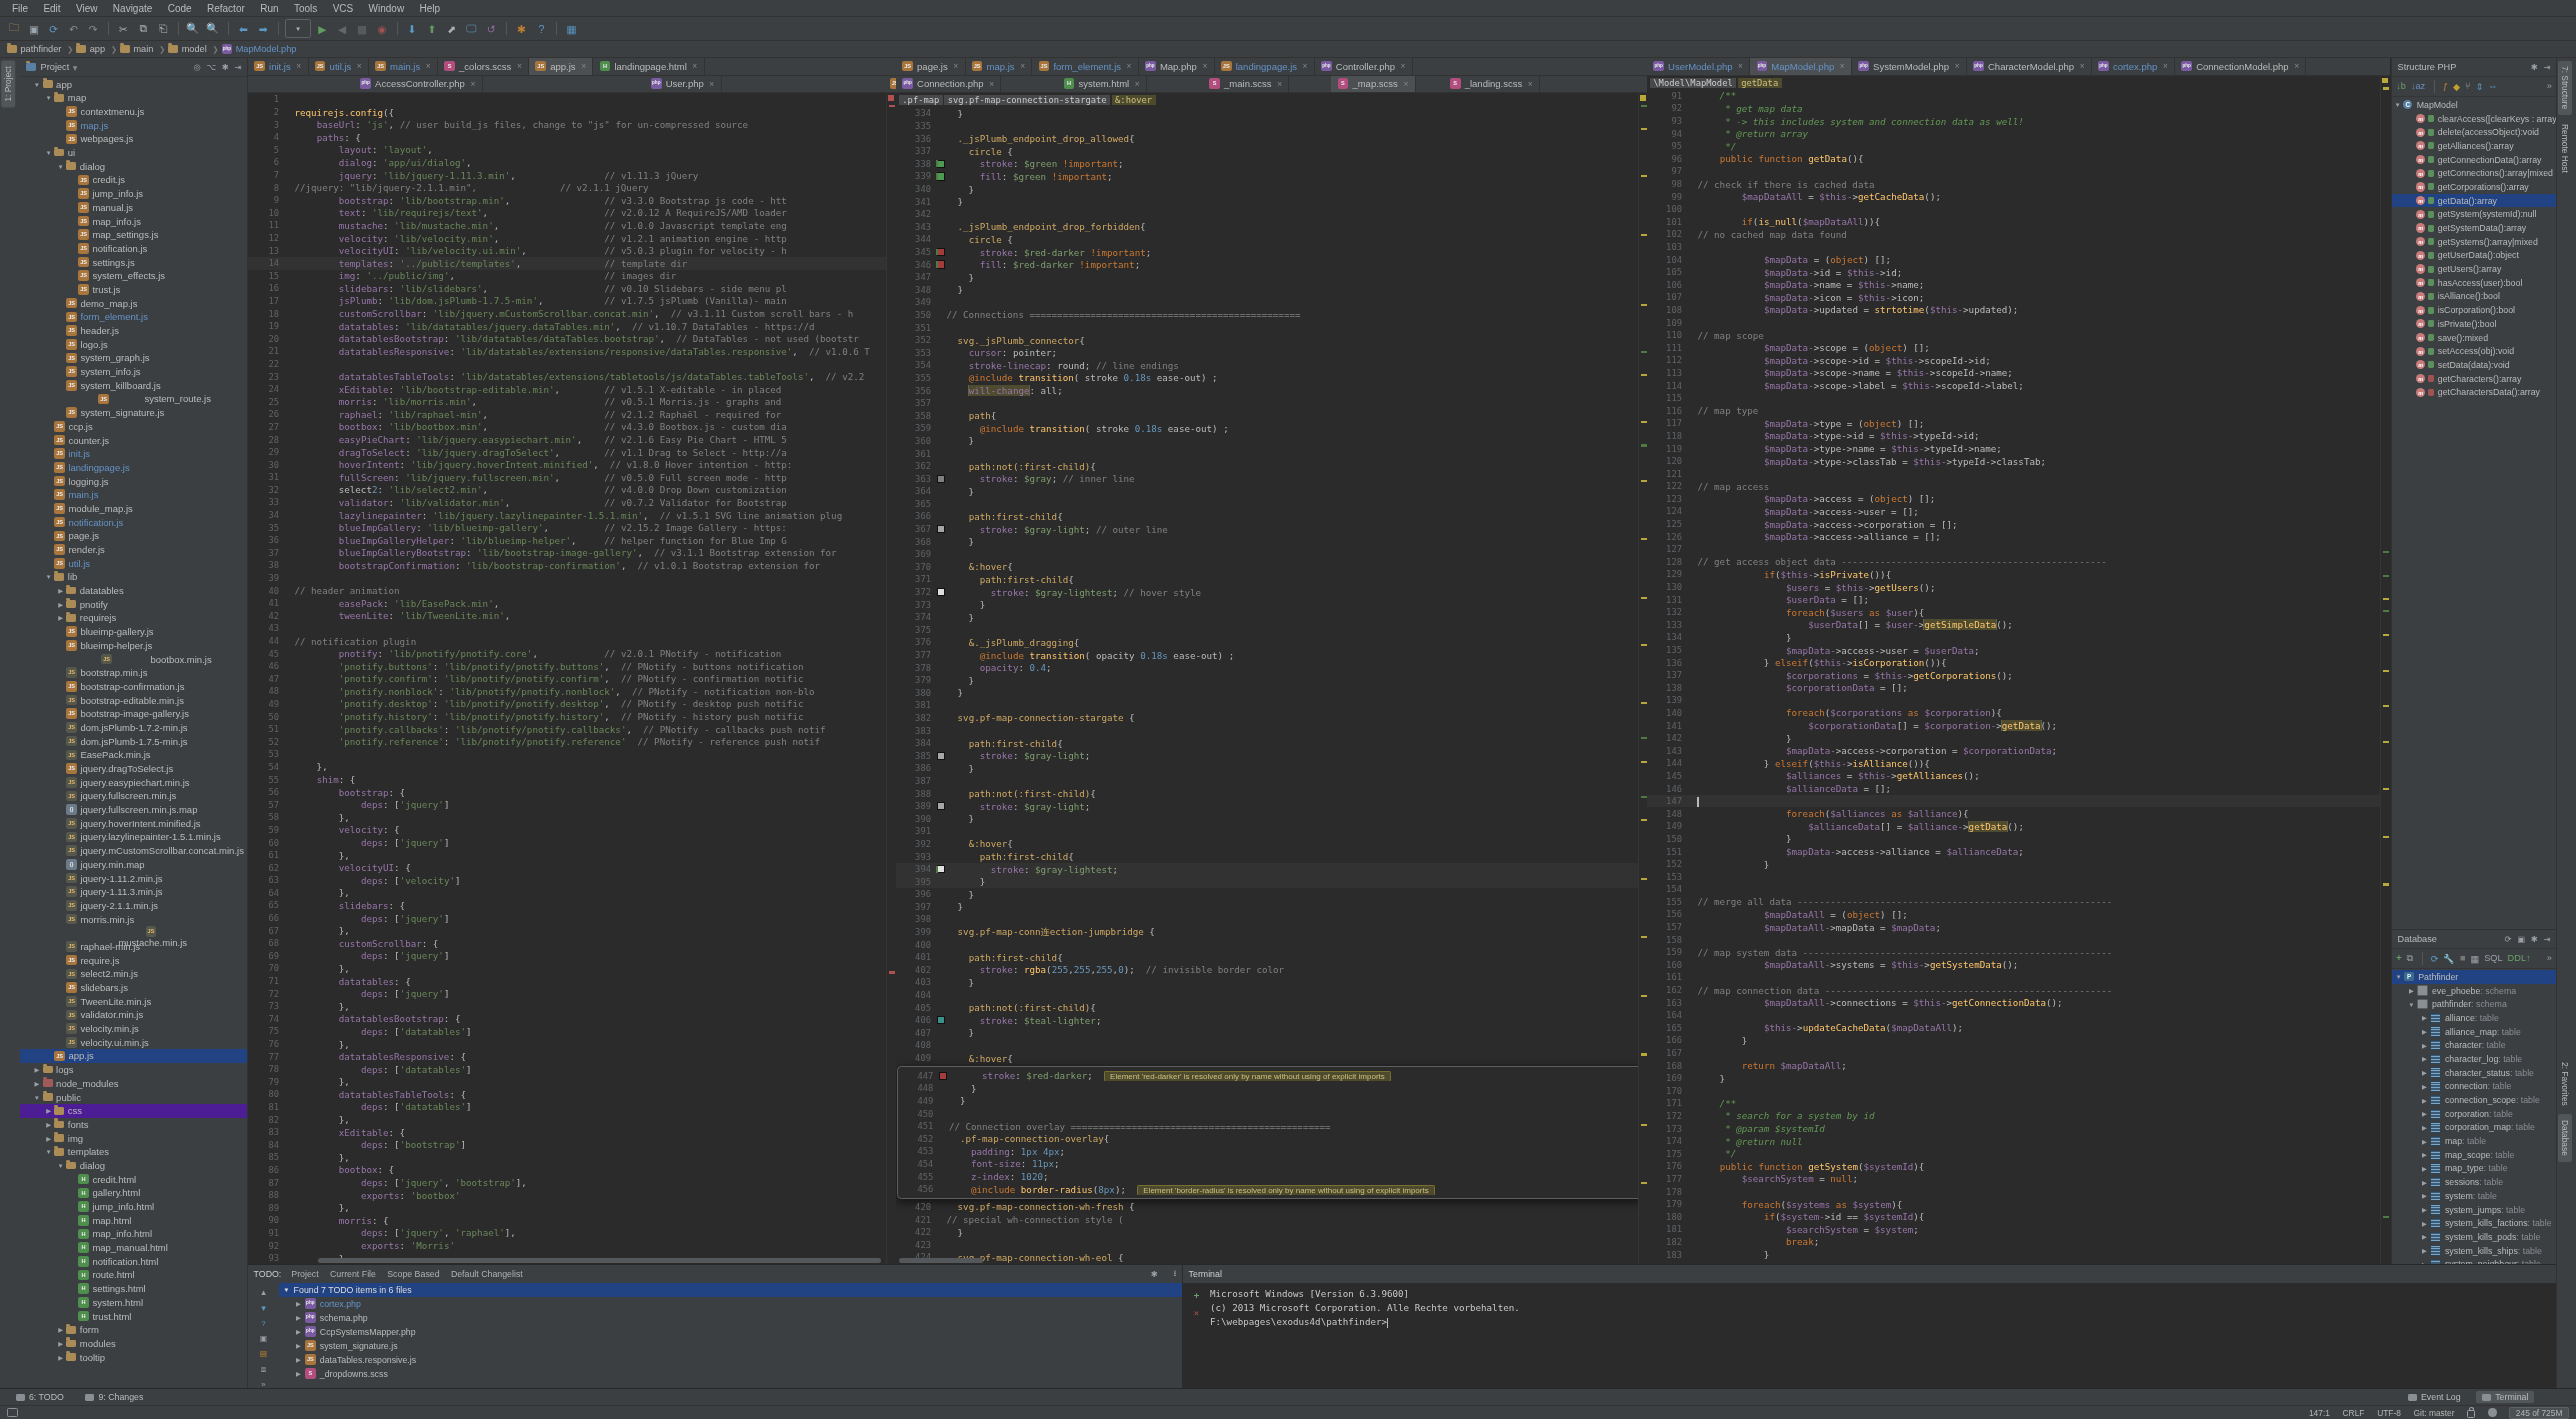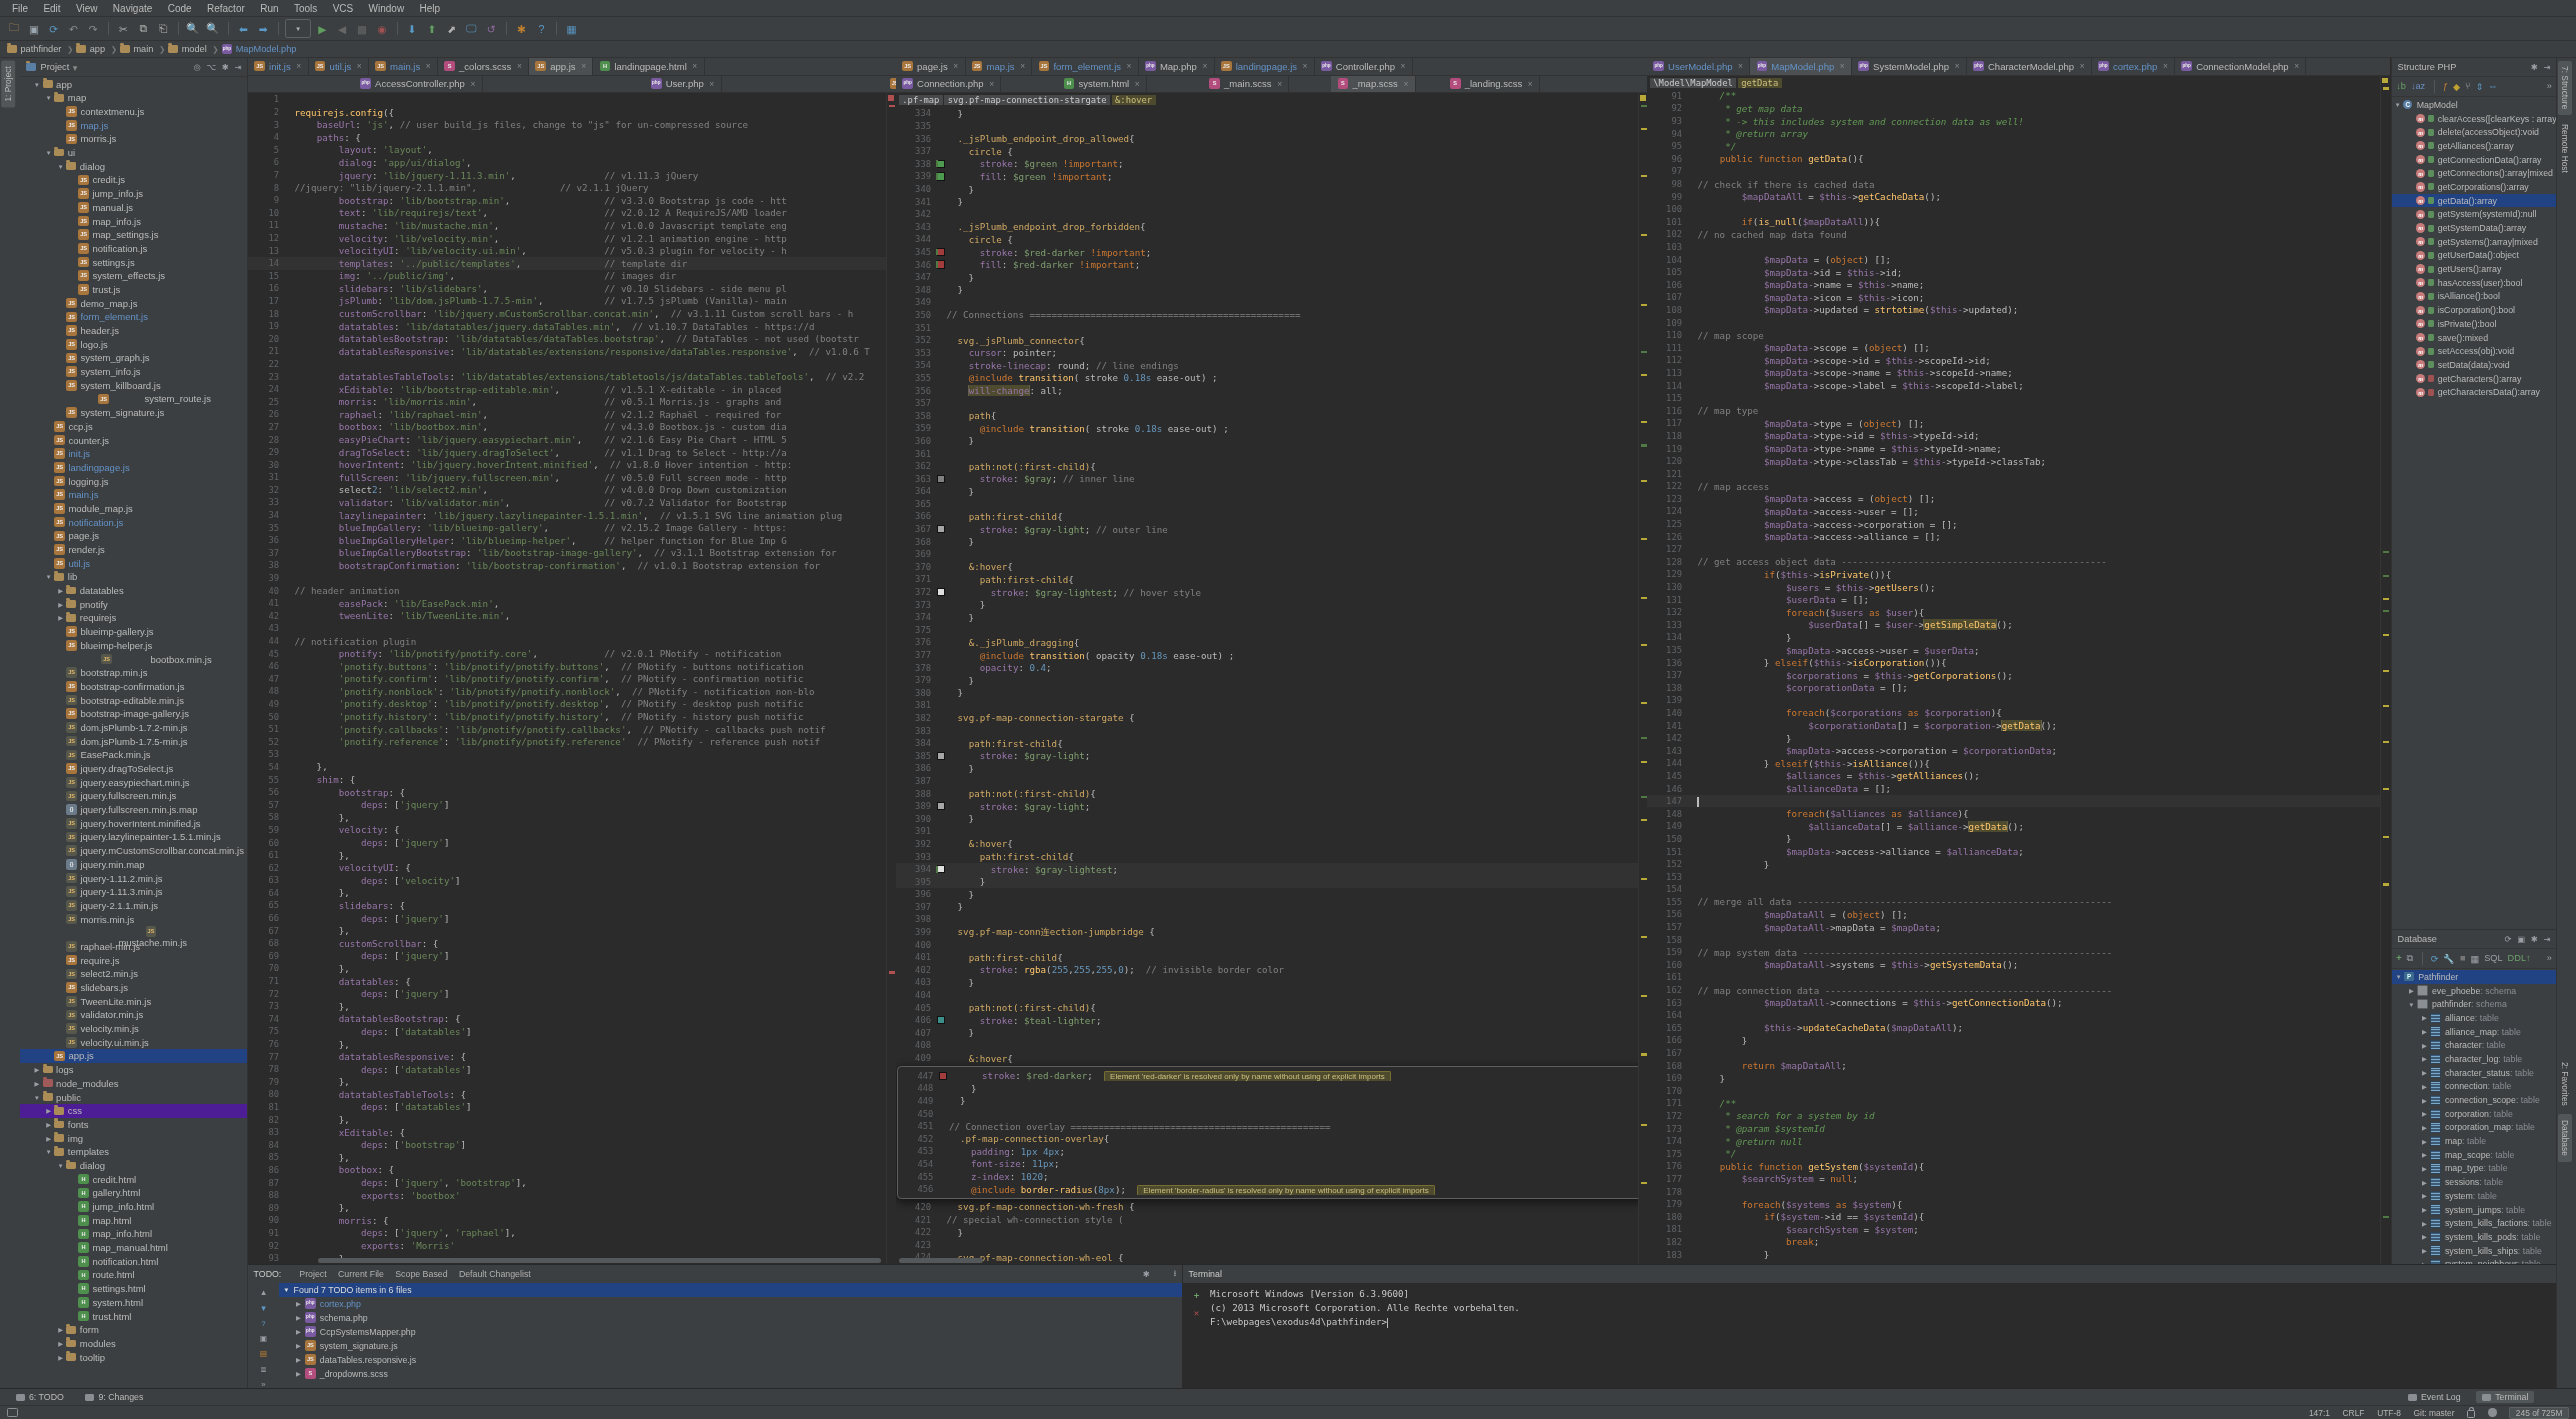--- a/index.html
+++ b/index.html
@@ -90,21 +90,21 @@
   .vis{width:5.6px;height:7px;border-radius:1.4px;flex:none;margin-left:2.8px;}
   .vis.pub{background:#5b8f5b;} .vis.priv{background:#a05252;}
   .ic-tbl{width:9.2px;height:8.4px;flex:none;background:
      repeating-linear-gradient(0deg,#7ba7c9 0 1.4px,#3c5a74 1.4px 2.8px),#7ba7c9;border:0.7px solid #2f4254;}
   .ic-sch{width:9.2px;height:8.4px;flex:none;background:#8a8f94;border:0.7px solid #5a5e62;border-radius:1.4px;}
   .ic-pf{width:10px;height:9.2px;flex:none;background:#3d6b8f;border-radius:1.4px;color:#dff;font:bold 6.3px/9.2px "Liberation Sans";text-align:center;}
   .suffix{color:#8a8f94;}
   
   #bottom{left:248px;top:1264px;width:2308px;height:125px;background:#3c3f41;border-top:0.7px solid #282828;box-sizing:border-box;display:flex;}
   #todo-panel{width:935px;border-right:0.7px solid #2b2b2b;box-sizing:border-box;display:flex;flex-direction:column;}
-  .bp-head{height:18.3px;display:flex;align-items:center;padding:0 5.6px;font-size:8.8px;color:#bbb;gap:18px;}
+  .bp-head{height:18.3px;display:flex;align-items:center;padding:0 5.6px;font-size:8.8px;color:#bbb;gap:10px;}
   .bp-views{display:flex;gap:11.3px;color:#b0b0b0;}
   .todo-body{flex:1;display:flex;}
   .todo-tools{width:31px;display:flex;flex-direction:column;align-items:center;gap:6.3px;padding-top:5.6px;color:#9aa0a6;font-size:7.7px;}
   .todo-tree{flex:1;background:#3c3f41;font-size:8.8px;}
   .found-row{height:14px;display:flex;align-items:center;background:#214283;color:#ddd;padding-left:4.2px;gap:4.2px;}
   .todo-file{height:14px;display:flex;align-items:center;padding-left:17px;gap:4.2px;}
   #term-panel{flex:1;display:flex;flex-direction:column;}
   .term-body{flex:1;background:#2b2b2b;display:flex;font-family:"DejaVu Sans Mono",monospace;font-size:9.2px;color:#c8c8c8;}
   .term-tools{width:27px;display:flex;flex-direction:column;align-items:center;gap:7px;padding-top:5.6px;font-weight:bold;}
   .term-lines{padding-top:4.2px;line-height:14px;white-space:pre;}
@@ -227,21 +227,21 @@
         <span class="lbl">contextmenu.js</span>
       </div>
       <div class="trow" style="padding-left: 35px;">
         <span class="arr"></span>
         <span class="fi fi-j">JS</span>
         <span class="lbl blue">map.js</span>
       </div>
       <div class="trow" style="padding-left: 35px;">
         <span class="arr"></span>
         <span class="fi fi-j">JS</span>
-        <span class="lbl">morris.js</span>
+        <span class="lbl">webpages.js</span>
       </div>
       <div class="trow" style="padding-left: 23px;">
         <span class="arr">▼</span>
         <span class="fi-f" style="display: inline-block;"></span>
         <span class="lbl">ui</span>
       </div>
       <div class="trow" style="padding-left: 35px;">
         <span class="arr">▼</span>
         <span class="fi-f" style="display: inline-block;"></span>
         <span class="lbl">dialog</span>

